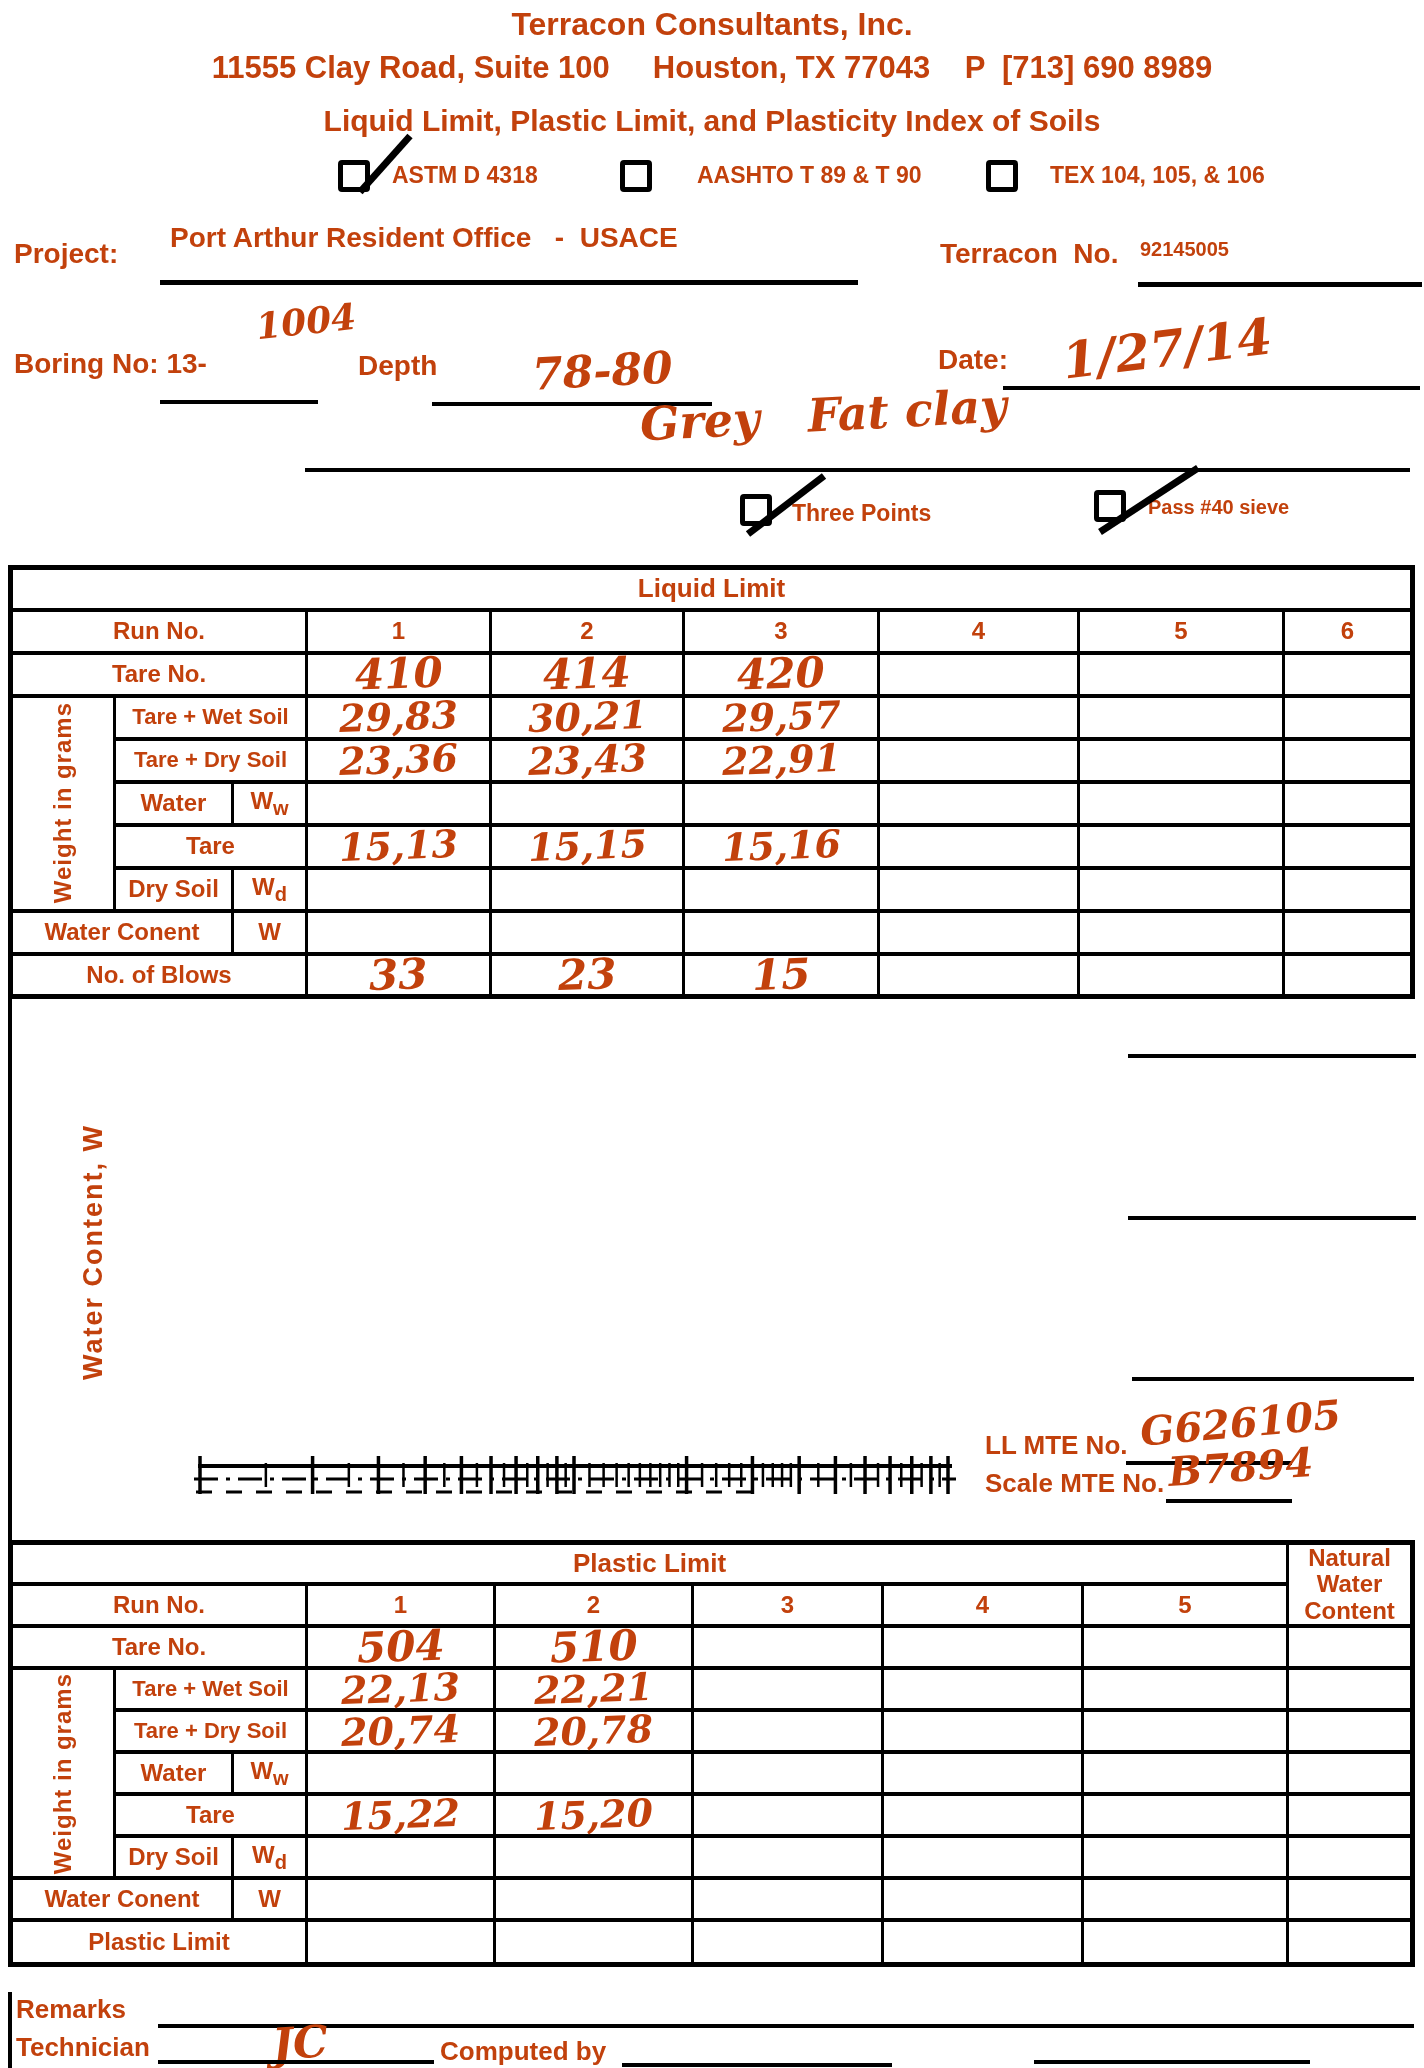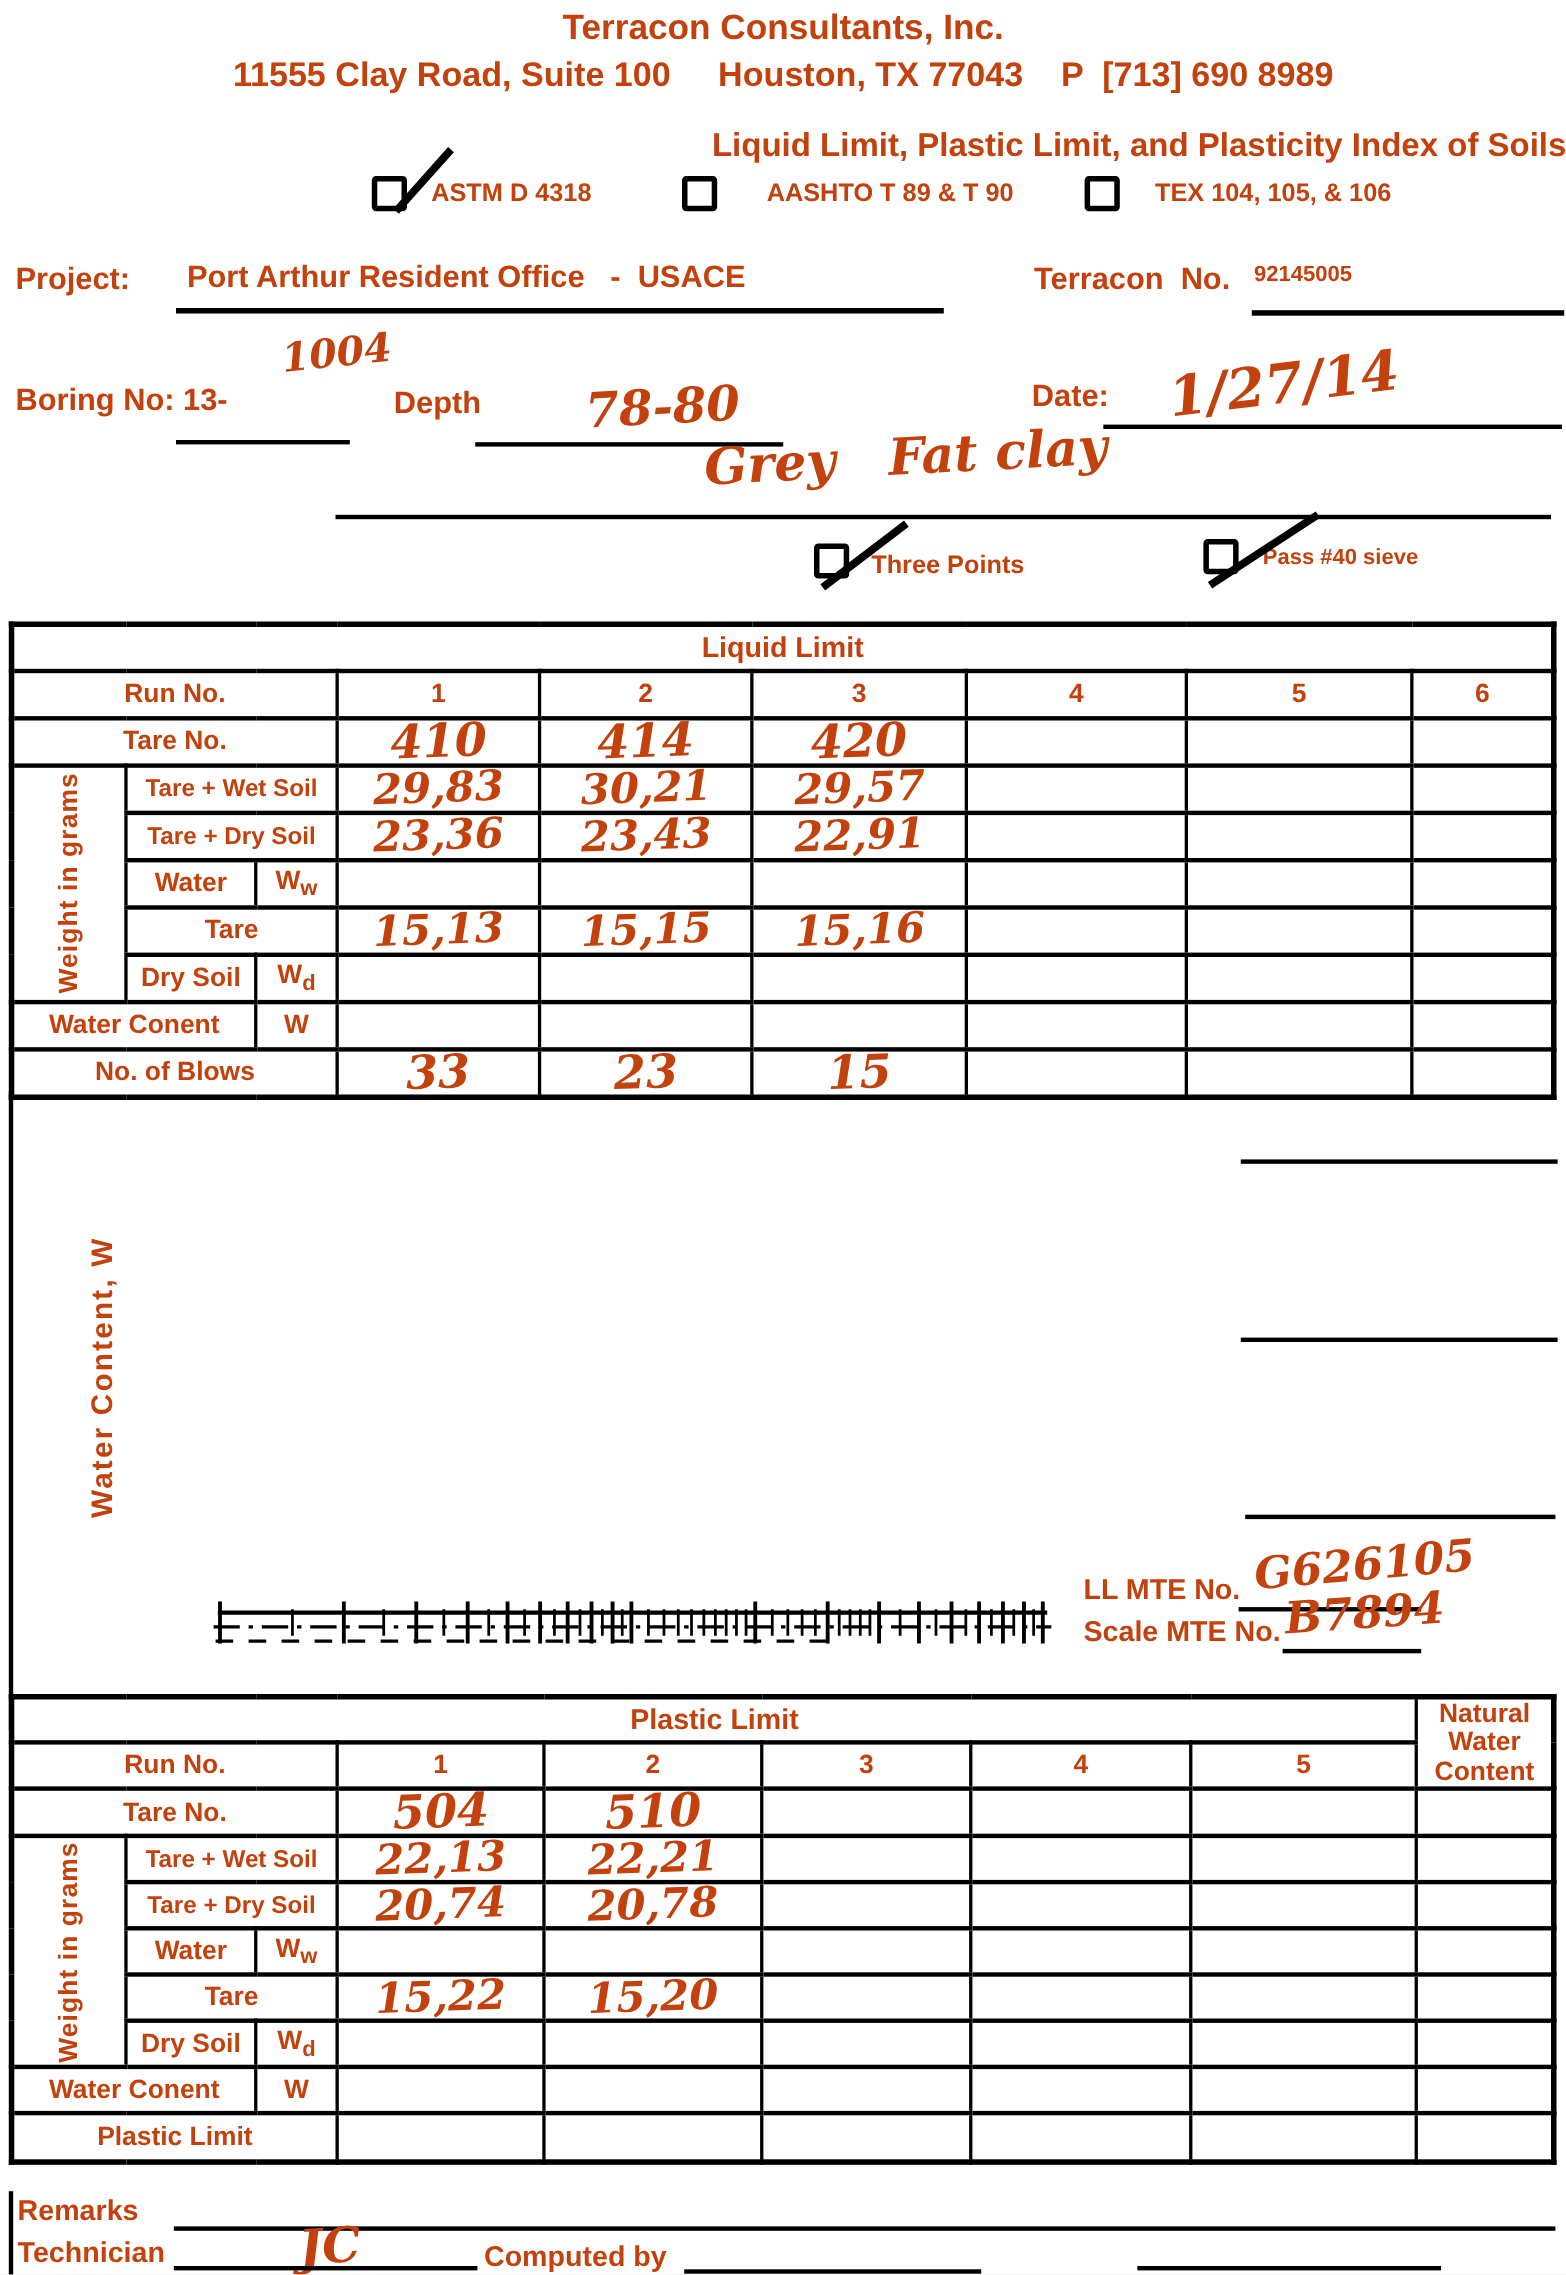--- a/index.html
+++ b/index.html
@@ -30,31 +30,31 @@
   .nwc{font-size:20px;line-height:1.1;font-weight:bold;}
   svg{display:block;}
 </style>
 </head>
 <body>
 
 <div id="page">
 
   <div class="abs ctr b" style="top:6px;font-size:32px;">Terracon Consultants, Inc.</div>
   <div class="abs ctr b pre" style="top:50px;font-size:31px;">11555 Clay Road, Suite 100     Houston, TX 77043    P  [713] 690 8989</div>
-  <div class="abs ctr b" style="top:116px;font-size:30px;text-align:right;">Liquid Limit, Plastic Limit, and Plasticity Index of Soils</div>
+  <div class="abs ctr b" style="top:104px;font-size:30px;">Liquid Limit, Plastic Limit, and Plasticity Index of Soils</div>
 
   <div class="cbx" style="left:338px;top:160px;"></div>
   <div class="abs b" style="left:392px;top:162px;font-size:23px;">ASTM D 4318</div>
   <div class="cbx" style="left:620px;top:160px;"></div>
   <div class="abs b" style="left:697px;top:162px;font-size:23px;">AASHTO T 89 &amp; T 90</div>
   <div class="cbx" style="left:986px;top:160px;"></div>
   <div class="abs b" style="left:1050px;top:162px;font-size:23px;">TEX 104, 105, &amp; 106</div>
 
   <div class="abs b" style="left:14px;top:238px;font-size:28px;">Project:</div>
-  <div class="abs b pre" style="left:170px;top:236px;font-size:28px;">Port Arthur Resident Office   -  USACE</div>
+  <div class="abs b pre" style="left:170px;top:222px;font-size:28px;">Port Arthur Resident Office   -  USACE</div>
   <div class="line" style="left:160px;top:280px;width:698px;height:5px;"></div>
   <div class="abs b pre" style="left:940px;top:238px;font-size:28px;">Terracon  No.</div>
   <div class="abs b" style="left:1140px;top:238px;font-size:20px;text-align:center;">92145005</div>
   <div class="line" style="left:1138px;top:282px;width:284px;height:5px;"></div>
 
   <div class="abs b" style="left:14px;top:348px;font-size:28px;">Boring No: 13-</div>
   <span class="hw abs" style="left:256px;top:306px;font-size:36px;transform:rotate(-6deg);">1004</span>
   <div class="line" style="left:160px;top:400px;width:158px;"></div>
   <div class="abs" style="left:358px;top:350px;font-size:28px;font-weight:600;">Depth</div>
   <span class="hw abs" style="left:532px;top:352px;font-size:44px;transform:rotate(-3deg);">78-80</span>

